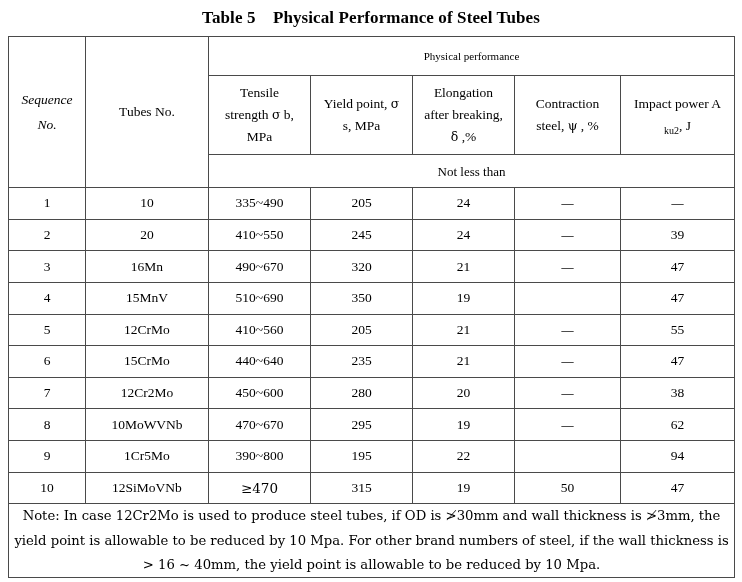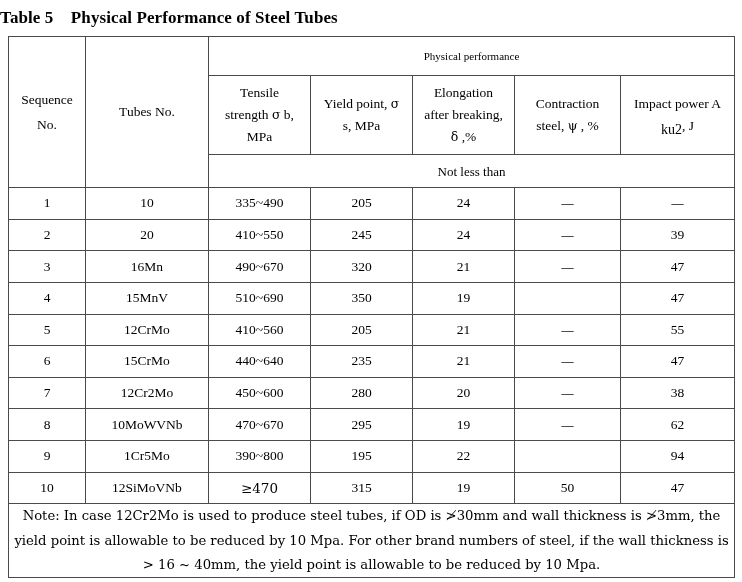--- a/index.html
+++ b/index.html
@@ -18,21 +18,21 @@
   #page {
     position: relative;
     width: 742px;
     height: 582px;
     background: #ffffff;
     box-sizing: border-box;
   }
 
   
   .table-title {
-    text-align: left;
+    text-align: center;
     font-weight: bold;
     font-size: 17px;
     letter-spacing: 0.1px;
     padding-top: 7px;
     padding-bottom: 8px;
     line-height: 1.25;
     white-space: pre;
   }
 
   
@@ -89,21 +89,21 @@
     
     font-size: 13.5px;
     line-height: 1.9;
   }
   .hdr-notless {
     height: 32px;
     font-size: 13px;
   }
 
   .sub {
-    font-size: 14px;
+    font-size: 10px;
     vertical-align: sub;
     line-height: 0;
   }
 
   .grk {
     font-family: "DejaVu Serif", "Liberation Serif", serif;
     font-size: 12.5px;
   }
 
   
@@ -144,21 +144,21 @@
           <col class="c-tens">
         <col class="c-yield">
           <col class="c-elong">
           <col class="c-contr">
           <col class="c-impact">
       </colgroup>
       <tbody>
 
         <tr>
           <td class="hdr-tall" rowspan="3">
-            <div style="white-space:pre-line;">Sequence
+            <div style="white-space:pre-line;font-style:italic;">Sequence
 No.</div>
           </td>
           <td class="hdr-tall" rowspan="3">Tubes No.</td>
           <td class="hdr-group" colspan="5">Physical performance</td>
         </tr>
 
         <tr>
           <td class="hdr-sub">
             <div>Tensile</div>
             <div><span>strength </span><span class="grk">σ</span><span> b,</span></div>

